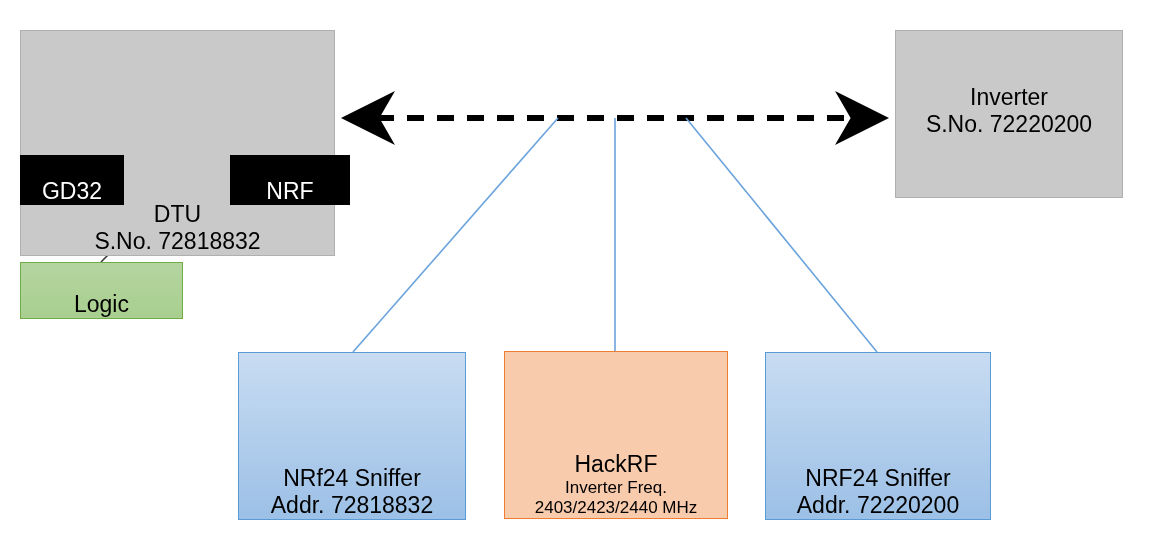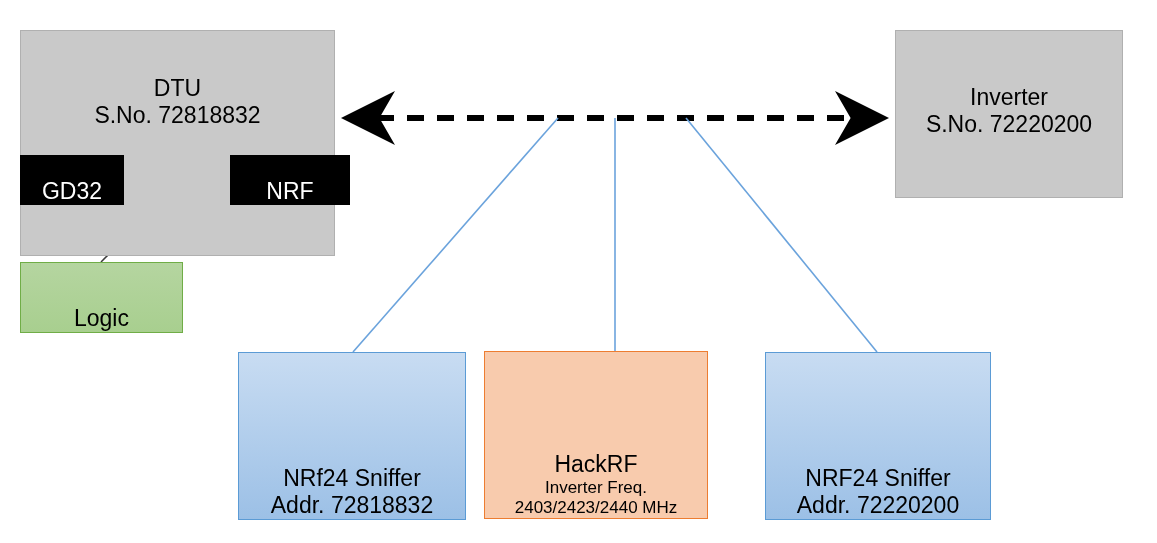--- a/index.html
+++ b/index.html
@@ -31,22 +31,22 @@
   
   .gray-box {
     background: #c9c9c9;
     border: 1px solid #b0b0b0;
   }
   #dtu-box {
     left: 20px;
     top: 30px;
     width: 315px;
     height: 226px;
-    justify-content: flex-start;
-    padding-top: 44px;
+    justify-content: flex-end;
+    padding-top: 56px;
   }
   #inverter-box {
     left: 895px;
     top: 30px;
     width: 228px;
     height: 168px;
     justify-content: flex-start;
     padding-top: 53px;
   }
   .gray-box .line1 { font-size: 23px; }
@@ -70,21 +70,21 @@
     top: 155px;
     width: 120px;
     height: 50px;
   }
 
   
   #logic-box {
     left: 20px;
     top: 262px;
     width: 163px;
-    height: 71px;
+    height: 57px;
     background: linear-gradient(180deg, #b5d5a0 0%, #a8cf8f 100%);
     border: 1px solid #70ad47;
     font-size: 23px;
   }
 
   
   .blue-box {
     background: linear-gradient(180deg, #c8dcf2 0%, #9cc0e6 100%);
     border: 1px solid #5b9bd5;
     font-size: 23px;
@@ -97,21 +97,21 @@
   }
   #sniffer-right-box {
     left: 765px;
     top: 352px;
     width: 226px;
     height: 168px;
   }
 
   
   #hackrf-box {
-    left: 484px;
+    left: 504px;
     top: 351px;
     width: 224px;
     height: 168px;
     background: #f8cbad;
     border: 1px solid #ed7d31;
   }
   #hackrf-box .title { font-size: 23px; }
   #hackrf-box .sub   { font-size: 17px; }
 
   

